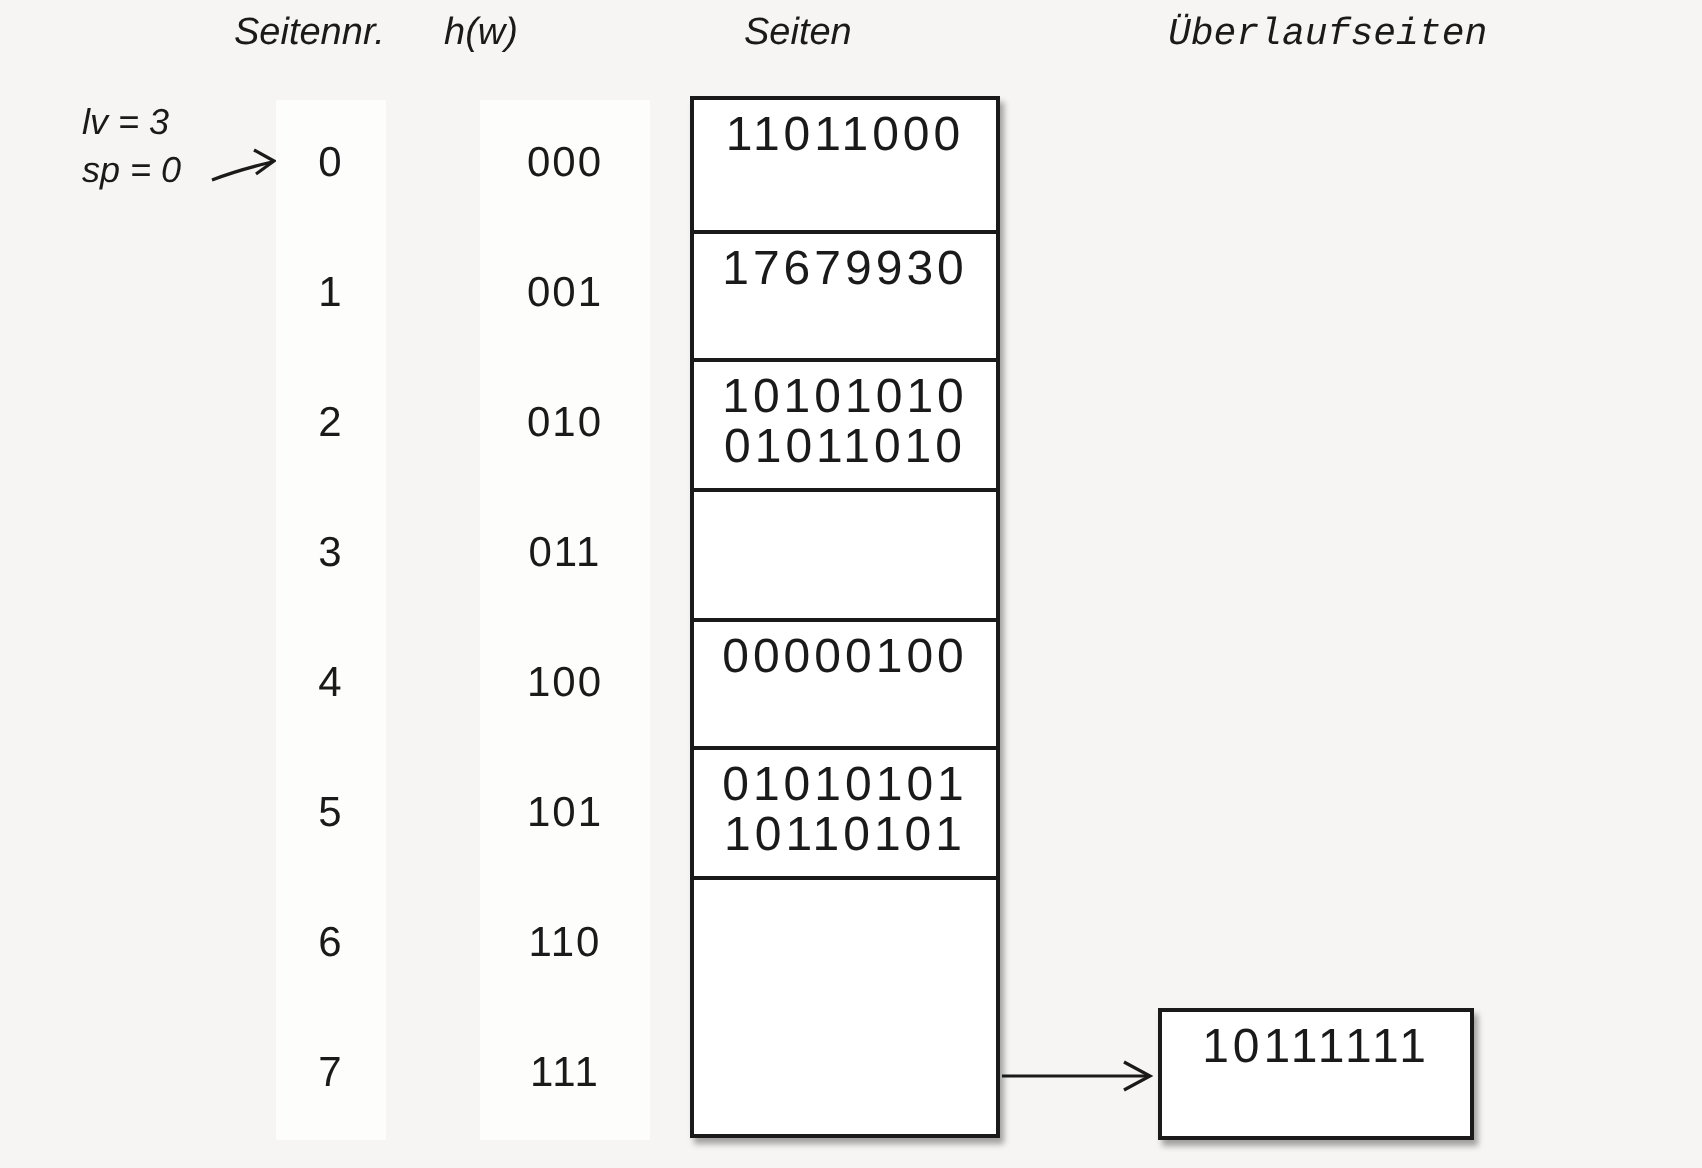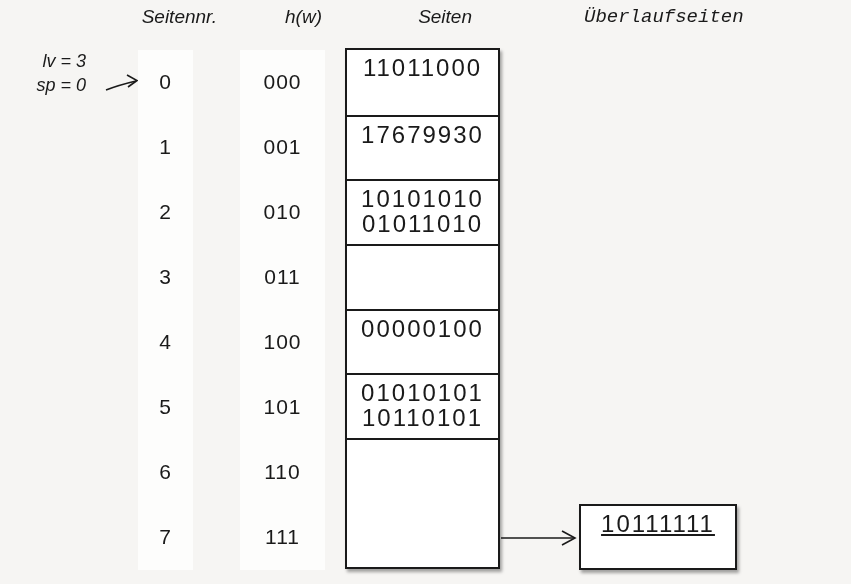--- a/index.html
+++ b/index.html
@@ -11,35 +11,34 @@
     font-family: "Liberation Sans", sans-serif;
     color: #1a1a1a;
     overflow: hidden;
   }
   .hdr {
     position: absolute;
     top: 6px;
     font-style: italic;
     font-size: 19px;
     line-height: 22px;
-    text-align: right;
+    text-align: left;
     white-space: nowrap;
   }
   .hdr-seitennr { left: 117px; width: 100px; }
   .hdr-hw       { left: 222px; width: 100px; }
   .hdr-seiten   { left: 372px; width: 100px; }
   .hdr-ueberlauf{ left: 584px; width: 150px; font-family: Liberation Mono, monospace; }
 
   .annotation {
     position: absolute;
-    left: 12px; top: 49px; width: 74px;
+    left: 41px; top: 49px; width: 74px;
     font-style: italic;
     font-size: 18px;
     line-height: 24px;
-    text-align: right;
     white-space: nowrap;
   }
 
   .strip {
     position: absolute;
     top: 50px; height: 520px;
     background: #fdfdfc;
   }
   .strip-nr { left: 138px; width: 55px; }
   .strip-hw { left: 240px; width: 85px; }
@@ -88,21 +87,20 @@
 
   .overflow-box {
     position: absolute;
     left: 579px; top: 504px;
     width: 158px; height: 66px;
     box-sizing: border-box;
     background: #ffffff;
     border: 2px solid #1a1a1a;
     box-shadow: 2px 3px 3px rgba(0,0,0,0.35);
     padding-top: 5px;
-    text-decoration: underline;
   }
 
   .arrow-svg { position: absolute; }
 </style>
 </head>
 <body>
 
 <div class="canvas">
 
   <div class="hdr hdr-seitennr">Seitennr.</div>

